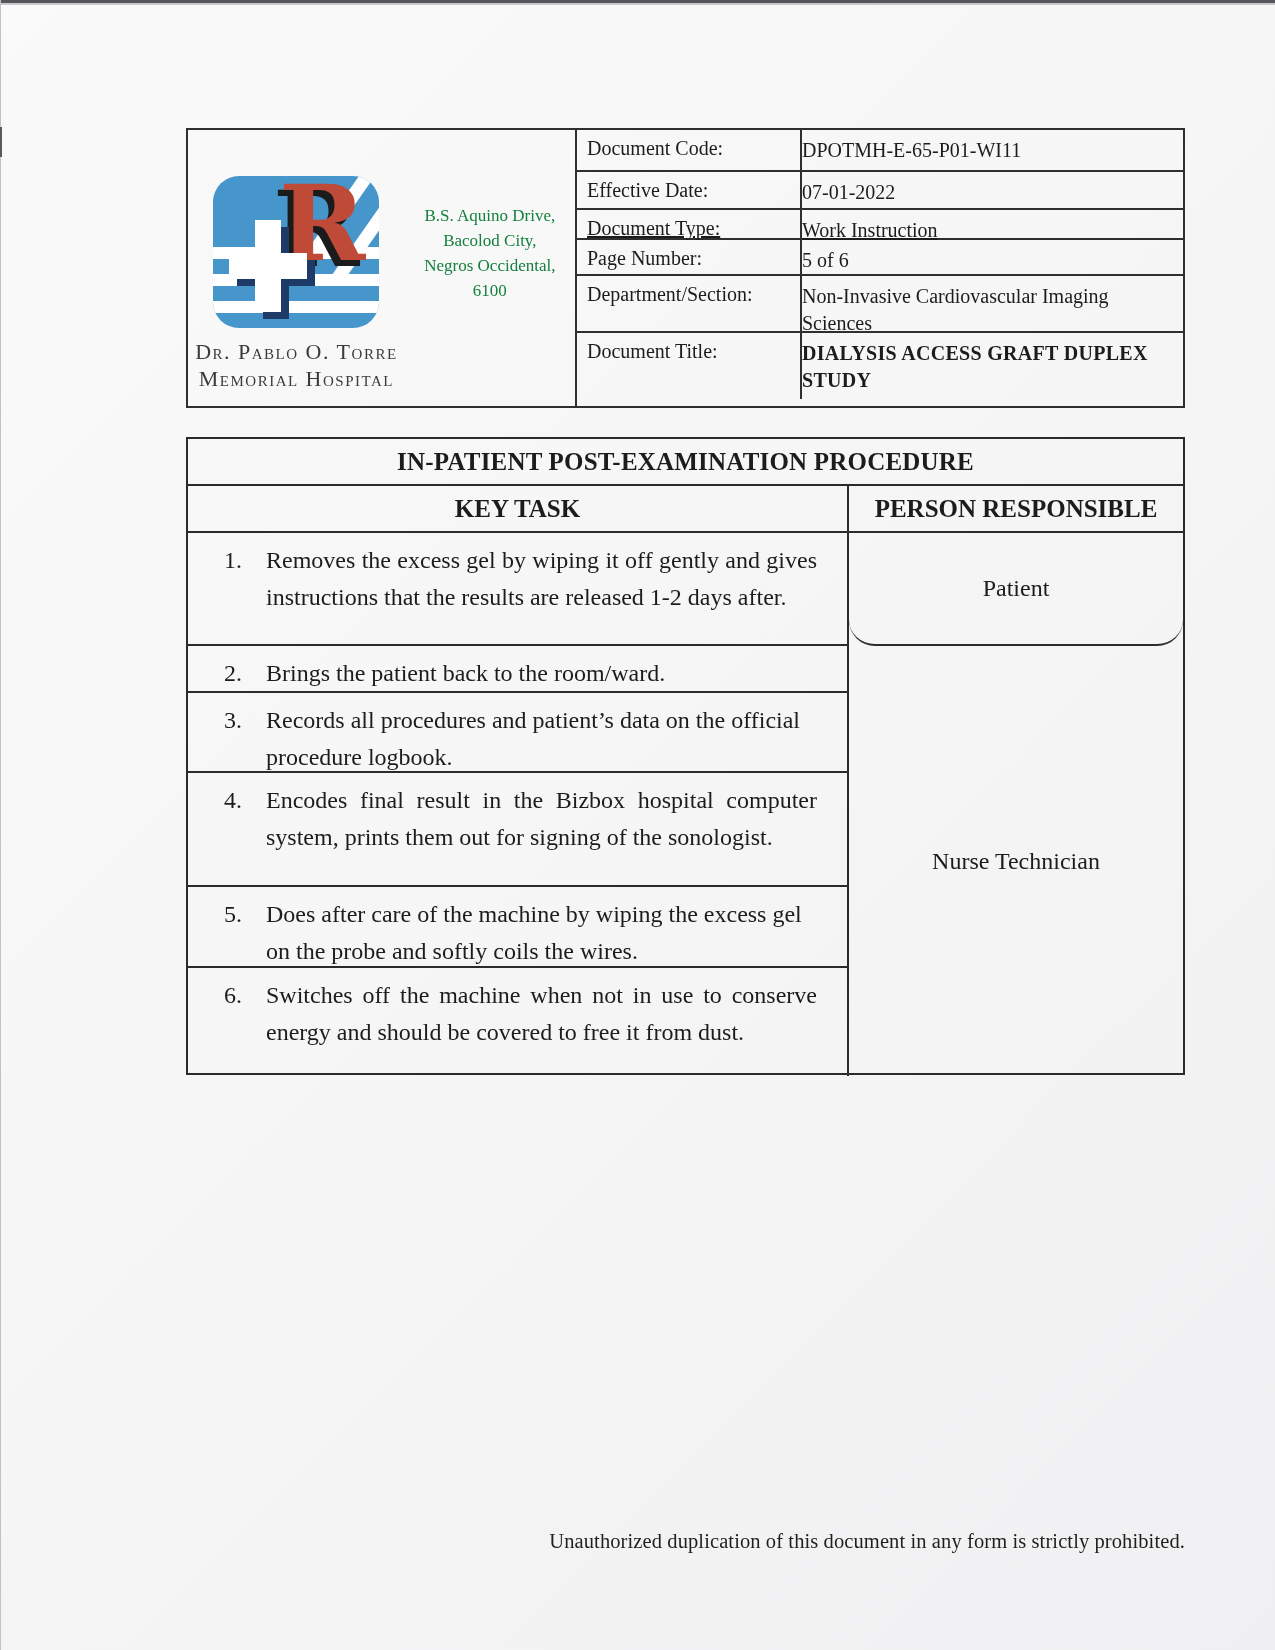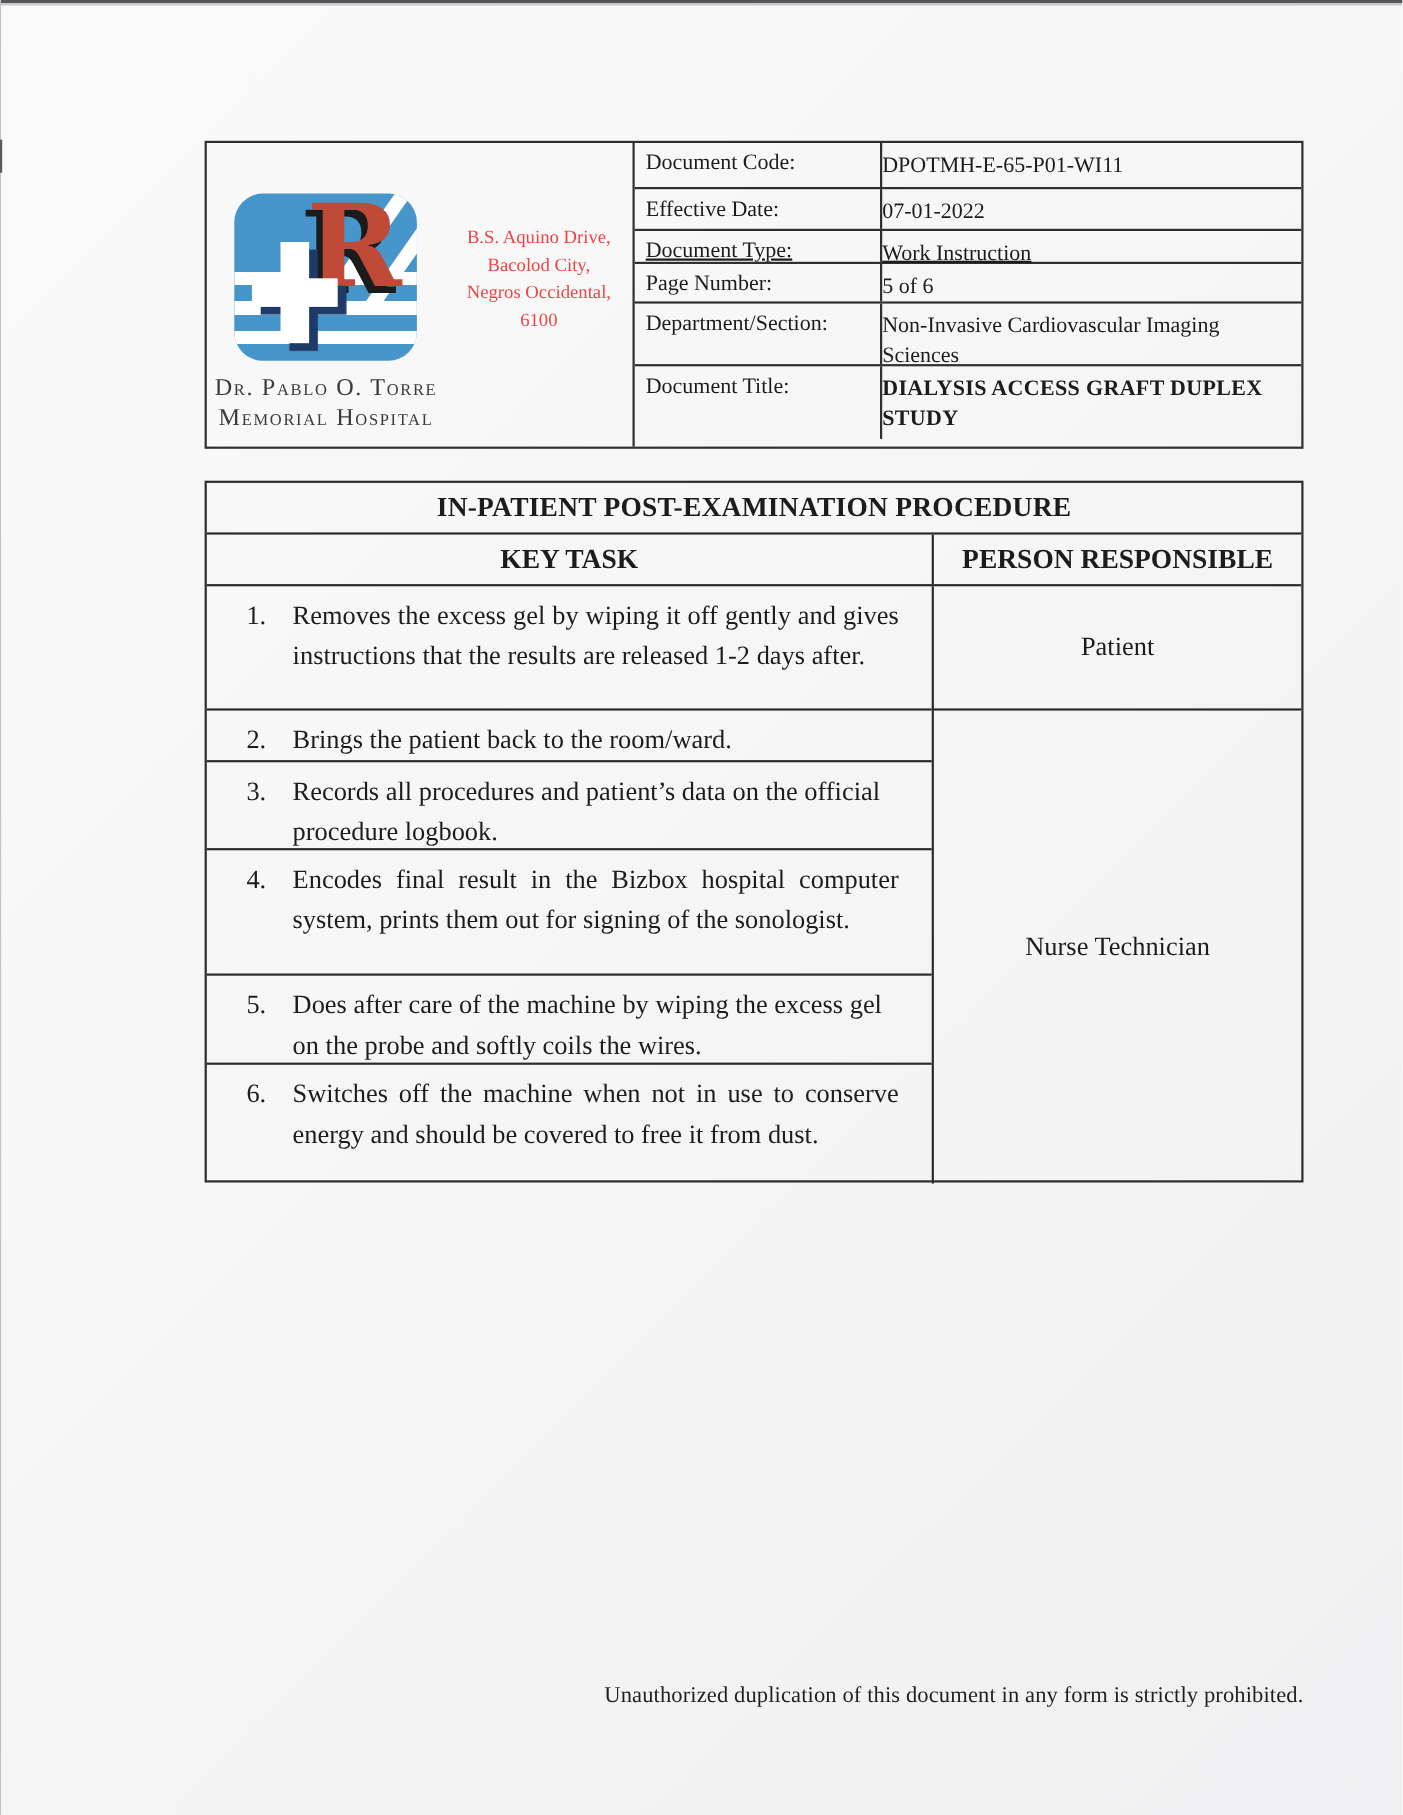--- a/index.html
+++ b/index.html
@@ -52,21 +52,21 @@
   }
   .logo-cross::after {
     content: ""; position: absolute; left: 0; top: 33px; width: 78px; height: 26px; background: #fff;
   }
   .hospital-name {
     text-align: center; font-variant: small-caps; letter-spacing: 1.5px;
     font-size: 22px; line-height: 27px; color: #3b3b3d;
   }
   .address-cell {
     width: 44%; display: flex; flex-direction: column; justify-content: center;
-    text-align: center; font-size: 17px; line-height: 25px; color: #ef4444;
+    text-align: center; font-size: 17px; line-height: 25px; color: #15803d;
     padding-bottom: 30px;
   }
   .meta-rows { flex: 1; display: flex; flex-direction: column; }
   .meta-row { display: flex; border-bottom: 2px solid #2f2f2f; }
   .meta-row:last-child { border-bottom: none; }
   .meta-label {
     width: 225px; border-right: 2px solid #2f2f2f; padding: 7px 6px 0 10px;
     font-size: 20px;
   }
   .meta-value { flex: 1; padding: 7px 10px 0 0; font-size: 20px; line-height: 27px; }
@@ -97,21 +97,21 @@
   .proc-body { display: flex; height: 543px; }
   .task-col { width: 661px; border-right: 2px solid #2b2b2b; display: flex; flex-direction: column; }
   .task-row { display: flex; border-bottom: 2px solid #2b2b2b; padding: 9px 30px 0 36px; }
   .task-row:last-child { border-bottom: none; }
   .task-num { width: 30px; font-size: 24px; line-height: 37px; text-align: left; }
   .task-text { flex: 1; margin-left: 12px; font-size: 24px; line-height: 37px; hyphens: none; }
   .task-row.justify .task-text { text-align: justify; }
   .r1 { height: 113px; } .r2 { height: 47px; } .r3 { height: 80px; }
   .r4 { height: 114px; } .r5 { height: 81px; } .r6 { height: 108px; }
   .person-col { flex: 1; display: flex; flex-direction: column; }
-  .person-cell { display: flex; align-items: center; justify-content: center; font-size: 24px; }
+  .person-cell { display: flex; align-items: center; justify-content: center; font-size: 24px; border-radius: 26px; }
   .person-patient { height: 113px; border-bottom: 2px solid #2b2b2b; }
   .person-nurse { flex: 1; }
 
   
   .footer-note {
     position: absolute; top: 1530px; right: 90px;
     font-size: 20.5px; color: #1f1f1f; letter-spacing: 0.1px;
   }
 </style>
 </head>

